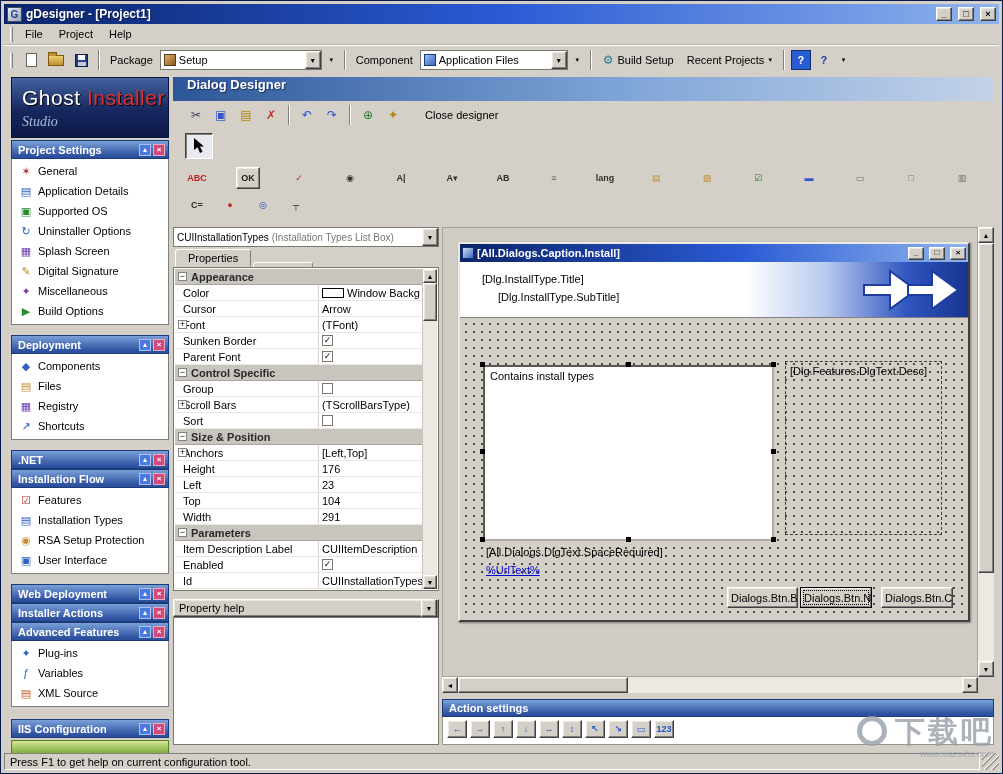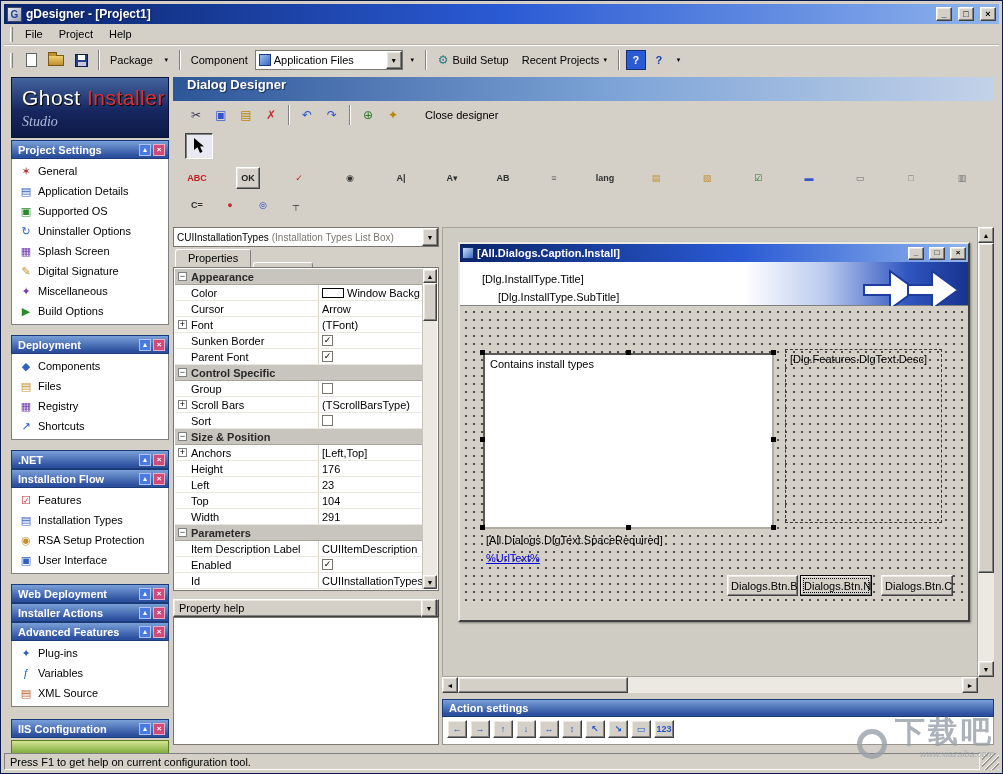--- a/index.html
+++ b/index.html
@@ -93,21 +93,21 @@
   #comp-select .hint { color:#7a7670; margin-left:3px; white-space:nowrap; overflow:hidden; flex:1; }
   #tabs { position:absolute; left:0; top:22px; height:18px; display:flex; padding-left:2px; }
   .tab { padding:2px 12px 0; background:#d4d0c8; border:1px solid; border-color:#fff #808080 #d4d0c8 #fff;
     border-radius:3px 3px 0 0; margin-right:2px; height:17px; margin-top:13px; }
   .tab.active { height:18px; margin-top:0; }
   #prop-grid { position:absolute; left:0; top:40px; right:0; height:324px; background:#fff; border:1px solid #7a7670; }
   #pg-rows { position:absolute; left:1px; top:1px; right:16px; bottom:1px; overflow:hidden; }
   .pg-group { height:16px; background:#c8c5be; border-bottom:1px solid #a8a49c; display:flex; align-items:center;
     gap:4px; padding-left:3px; font-weight:bold; color:#2a2a2a; }
   .pg-row { height:16px; display:flex; border-bottom:1px solid #ebe7df; }
-  .pg-label { width:144px; border-right:1px solid #d8d4cc; display:flex; align-items:center; padding-left:16px;
+  .pg-label { width:144px; border-right:1px solid #d8d4cc; display:flex; align-items:center; padding-left:8px;
     position:relative; white-space:nowrap; overflow:hidden; }
   .pg-value { flex:1; display:flex; align-items:center; padding-left:3px; gap:3px; white-space:nowrap; overflow:hidden; }
   .exp { width:9px; height:9px; border:1px solid #808080; background:#fff; font-size:9px; line-height:7px;
     text-align:center; flex:none; font-weight:normal; }
   .pg-label .exp { position:absolute; left:3px; top:3px; }
   .check { width:11px; height:11px; border:1px solid #7a7670; background:#fff; display:flex; align-items:center;
     justify-content:center; font-size:9px; line-height:1; flex:none; }
   .swatch { width:22px; height:10px; border:1px solid #000; background:#fff; flex:none; }
   #pg-scroll { position:absolute; right:1px; top:1px; bottom:1px; width:15px; background:#ece9e2; border-left:1px solid #c8c4bc;
     display:flex; flex-direction:column; }
@@ -137,21 +137,21 @@
     color:#2255cc; font-weight:bold; }
 
   
   .dialog { position:absolute; left:15px; top:14px; width:512px; height:380px; background:#d4d0c8;
     border:2px solid; border-color:#ece9e2 #404040 #404040 #ece9e2; box-shadow:1px 1px 2px rgba(0,0,0,.4); }
   .dlg-titlebar { height:18px; background:linear-gradient(90deg,#0a246a,#2a5ad4 55%,#8fb4ec);
     display:flex; align-items:center; gap:3px; padding:0 2px; color:#fff; font-weight:bold; }
   .dlg-ico { width:12px; height:12px; background:linear-gradient(135deg,#cfe0f8,#3a66c0); border:1px solid #12306e; flex:none; }
   .dlg-titlebar .title { flex:1; font-size:11px; white-space:nowrap; overflow:hidden; }
   .dlg-titlebar .win-btn { width:16px; height:13px; font-size:8px; }
-  .dlg-header { position:relative; height:44px; border-bottom:1px solid #808080;
+  .dlg-header { position:relative; height:56px; border-bottom:1px solid #808080;
     background:linear-gradient(90deg,#fff 0%,#fff 56%,#b9c9ee 72%,#3056c0 88%,#17338f 100%); }
   .dlg-h-title { position:absolute; left:22px; top:11px; }
   .dlg-h-sub { position:absolute; left:38px; top:29px; }
   .dlg-arrows { position:absolute; right:2px; top:2px; }
   .dlg-body { position:relative; height:calc(100% - 75px); background-color:#d4d0c8;
     background-image:radial-gradient(#4a4a4a 1px,transparent 1.1px); background-size:8px 8px; background-position:2px 2px; }
   .listbox { position:absolute; left:23px; top:47px; width:291px; height:176px; background:#fff; border:2px inset #b0aca4; }
   .lb-text { padding:3px 5px; }
   .handle { position:absolute; width:5px; height:5px; background:#000; }
   .h-tl{left:20px;top:44px}.h-tm{left:166px;top:44px}.h-tr{left:311px;top:44px}
@@ -166,21 +166,21 @@
   #btn-back { left:267px; }
   #btn-next { left:340px; width:72px; border:1px solid #000; outline:1px dotted #000; outline-offset:-4px; }
   #btn-cancel { left:421px; width:72px; }
 
   
   #statusbar { position:absolute; left:3px; right:3px; bottom:3px; height:19px; padding-top:2px; display:flex; gap:2px; }
   .status-panel { flex:1; height:17px; border:1px solid; border-color:#808080 #fff #fff #808080;
     display:flex; align-items:center; padding-left:5px; }
   .resize-grip { width:17px; height:17px;
     background:repeating-linear-gradient(135deg,transparent 0 3px,#fff 3px 4px,#9a968e 4px 5px); }
-  #watermark { position:absolute; right:8px; bottom:14px; display:flex; align-items:flex-end; gap:8px;
+  #watermark { position:absolute; right:8px; bottom:14px; display:flex; align-items:flex-start; gap:8px;
     opacity:.8; z-index:50; color:#98a0a8; }
   .wm-ring { width:30px; height:30px; border:5px solid #98a0a8; border-radius:50%; flex:none; }
   .wm-col { display:flex; flex-direction:column; align-items:flex-end; }
   .wm-text { font-size:30px; font-weight:bold; letter-spacing:3px; line-height:32px; font-family:sans-serif; }
   .wm-sub { font-size:9px; margin-top:1px;font-style:italic; }
 </style>
 </head>
 <body>
 
 <div id="app">
@@ -206,20 +206,25 @@
         <span class="i-new"></span>
       </span>
     <span class="tbtn">
         <span class="i-open"></span>
       </span>
     <span class="tbtn">
         <span class="i-save"></span>
       </span>
     <span class="tsep"></span>
     <span class="tlabel">Package</span>
+    <span class="combo" id="combo-package">
+      <span class="c-ico pkg-ico"></span>
+      <span class="c-text">Setup</span>
+      <span class="c-arrow b-out">▼</span>
+    </span>
     <span class="mini-drop">▾</span>
     <span class="tsep"></span>
     <span class="tlabel">Component</span>
     <span class="combo" id="combo-component">
       <span class="c-ico app-file-ico"></span>
       <span class="c-text">Application Files</span>
       <span class="c-arrow b-out">▼</span>
     </span>
     <span class="mini-drop">▾</span>
     <span class="tsep"></span>

